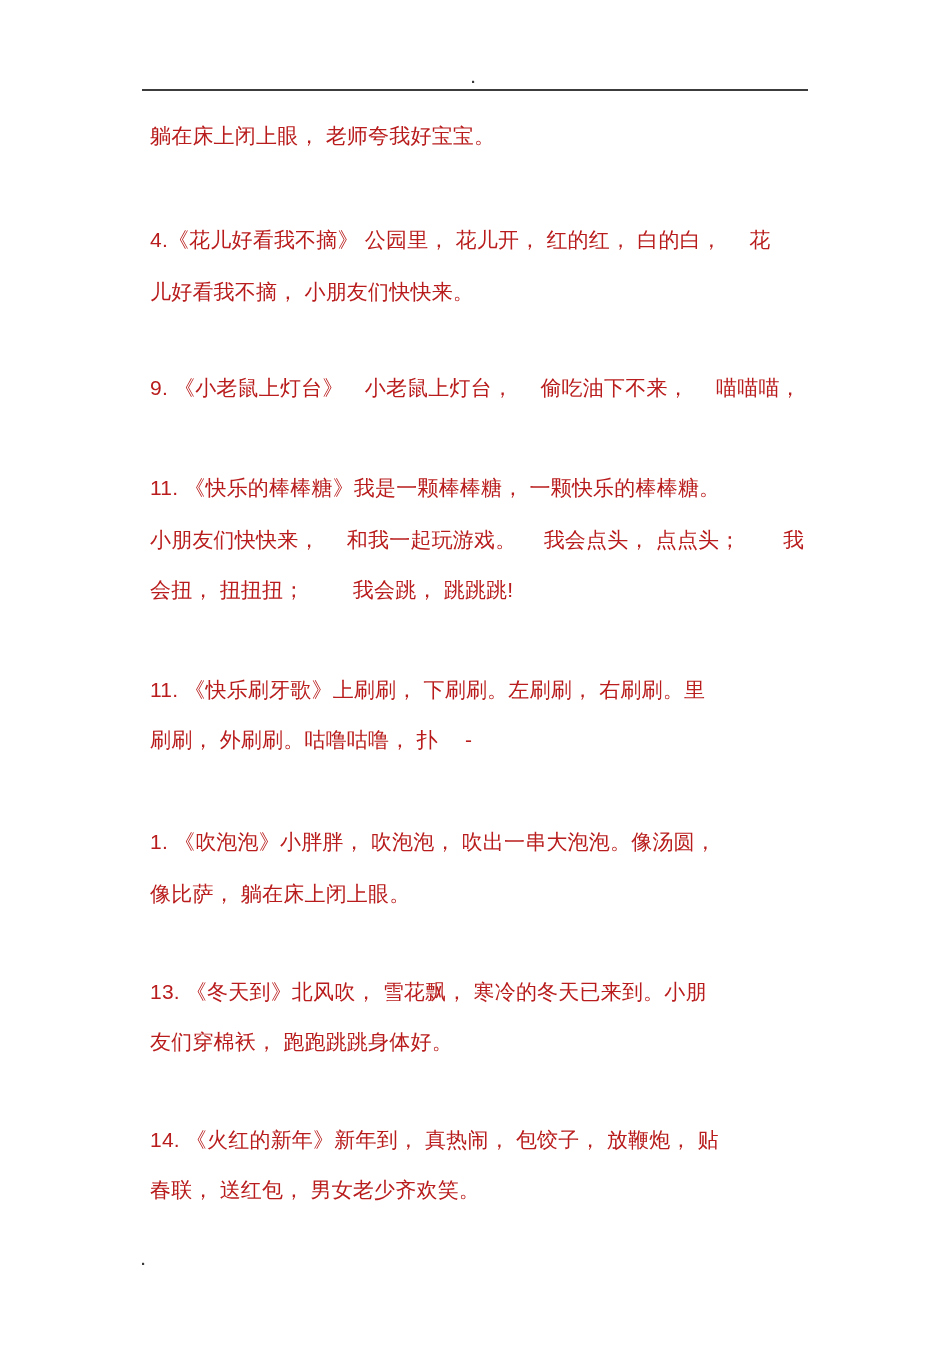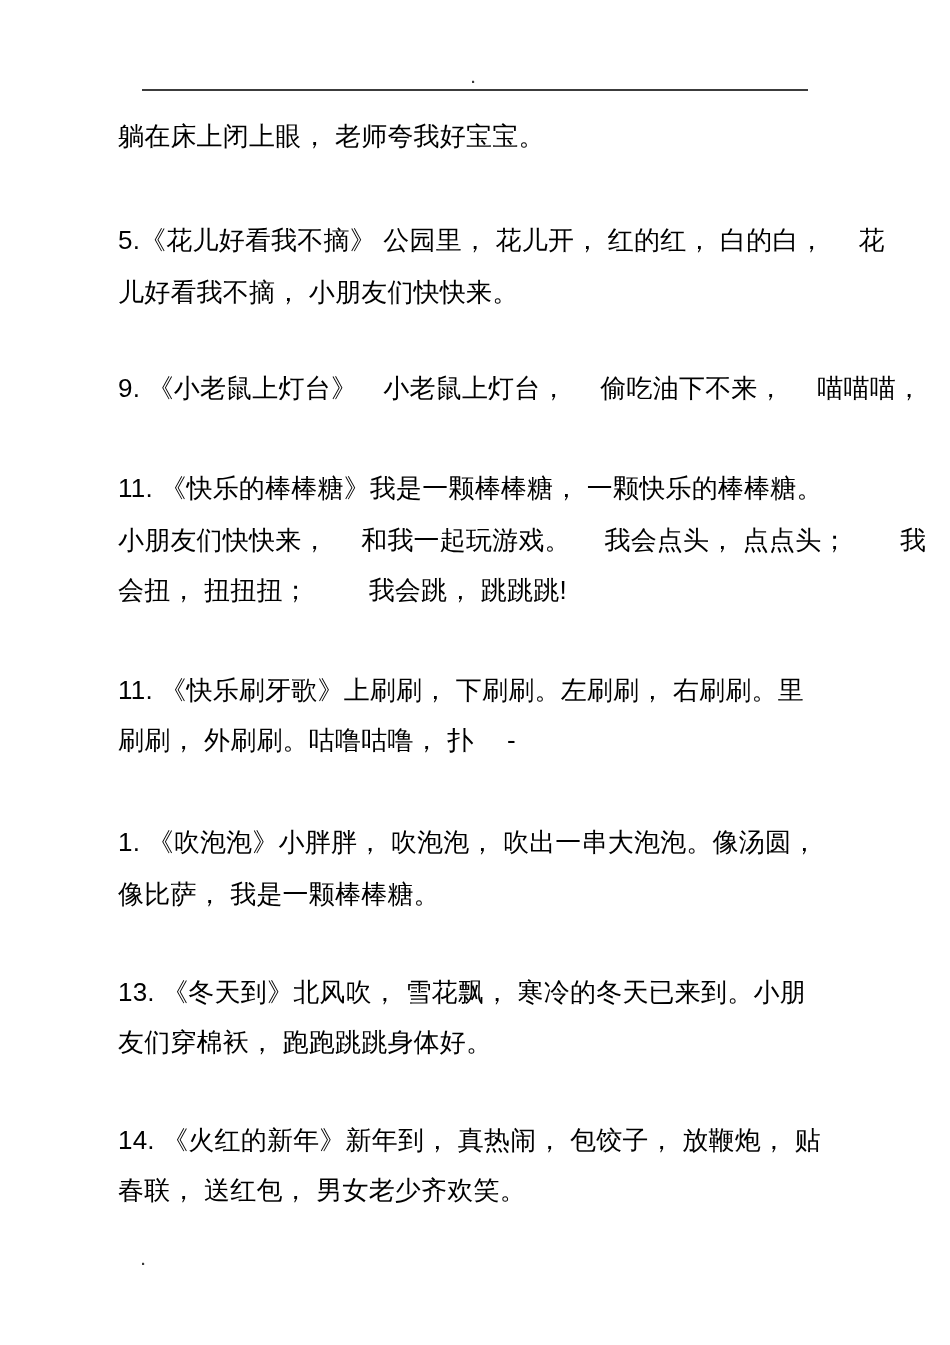--- a/index.html
+++ b/index.html
@@ -33,53 +33,53 @@
   .stray-mark.header {
     left: 471px;
     top: 74px;
   }
   .stray-mark.footer {
     left: 141px;
     top: 1256px;
   }
   .text-line {
     position: absolute;
-    left: 118px;
+    left: 150px;
     height: 30px;
     line-height: 30px;
-    font-size: 26px;
-    color: #000000;
+    font-size: 21px;
+    color: #b91c1c;
     white-space: pre;
     letter-spacing: 0.2px;
   }
 </style>
 </head>
 <body>
 
 <div class="page">
 
   <span class="stray-mark header">.</span>
   <div class="header-rule"></div>
 
   <div class="text-line" style="top:121px">躺在床上闭上眼， 老师夸我好宝宝。</div>
 
-  <div class="text-line" style="top:225px">5.《花儿好看我不摘》 公园里， 花儿开， 红的红， 白的白，　 花</div>
+  <div class="text-line" style="top:225px">4.《花儿好看我不摘》 公园里， 花儿开， 红的红， 白的白，　 花</div>
   <div class="text-line" style="top:277px">儿好看我不摘， 小朋友们快快来。</div>
 
   <div class="text-line" style="top:373px">9. 《小老鼠上灯台》　小老鼠上灯台，　 偷吃油下不来，　 喵喵喵，</div>
 
   <div class="text-line" style="top:473px">11. 《快乐的棒棒糖》我是一颗棒棒糖， 一颗快乐的棒棒糖。</div>
   <div class="text-line" style="top:575px">会扭， 扭扭扭；　　 我会跳， 跳跳跳!</div>
   <div class="text-line" style="top:525px">小朋友们快快来，　 和我一起玩游戏。　 我会点头， 点点头；　　我</div>
 
   <div class="text-line" style="top:675px">11. 《快乐刷牙歌》上刷刷， 下刷刷。左刷刷， 右刷刷。里</div>
   <div class="text-line" style="top:725px">刷刷， 外刷刷。咕噜咕噜， 扑　 -</div>
 
   <div class="text-line" style="top:827px">1. 《吹泡泡》小胖胖， 吹泡泡， 吹出一串大泡泡。像汤圆，</div>
-  <div class="text-line" style="top:879px">像比萨， 我是一颗棒棒糖。</div>
+  <div class="text-line" style="top:879px">像比萨， 躺在床上闭上眼。</div>
 
   <div class="text-line" style="top:977px">13. 《冬天到》北风吹， 雪花飘， 寒冷的冬天已来到。小朋</div>
   <div class="text-line" style="top:1027px">友们穿棉袄， 跑跑跳跳身体好。</div>
 
   <div class="text-line" style="top:1125px">14. 《火红的新年》新年到， 真热闹， 包饺子， 放鞭炮， 贴</div>
   <div class="text-line" style="top:1175px">春联， 送红包， 男女老少齐欢笑。</div>
 
   <span class="stray-mark footer">.</span>
 
 </div>

